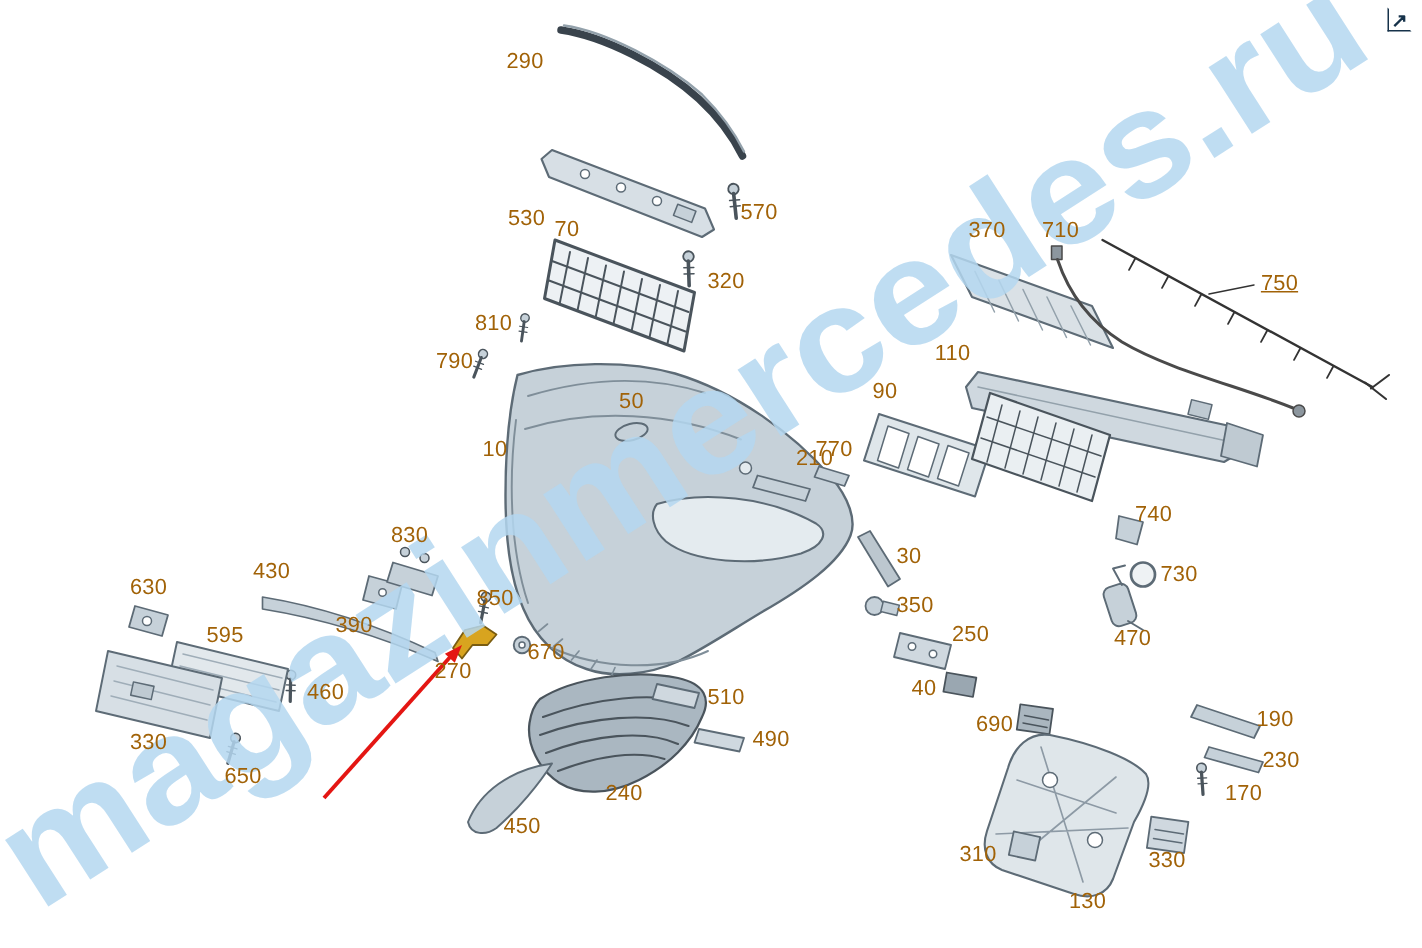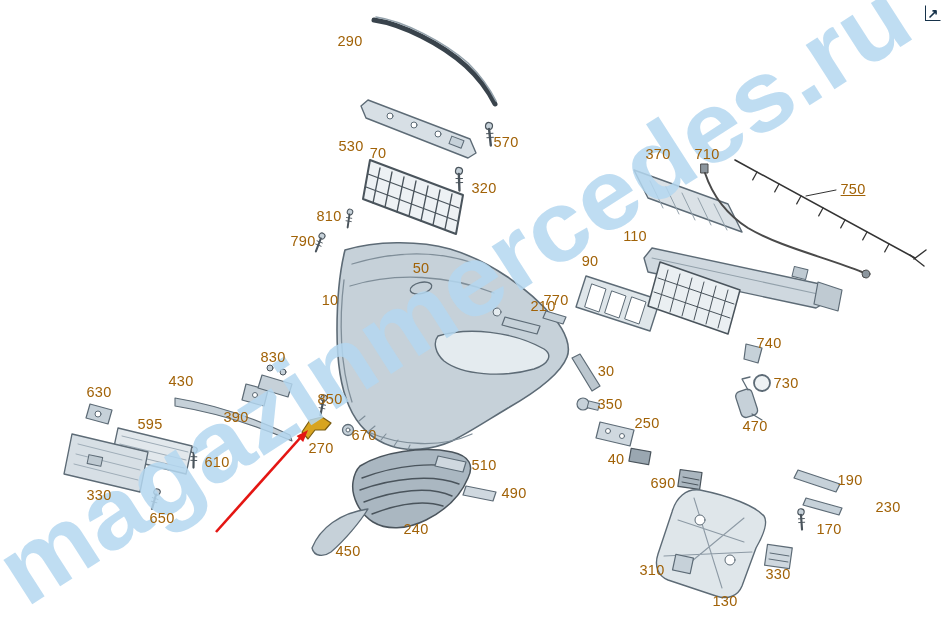--- a/index.html
+++ b/index.html
@@ -251,38 +251,38 @@
     <span class="part-label" style="left: 330px; top: 300px;">10</span>
     <span class="part-label" style="left: 519px; top: 306px; margin-left: 24px;">210</span>
     <span class="part-label" style="left: 556px; top: 300px;">770</span>
     <span class="part-label" style="left: 273px; top: 357px;">830</span>
     <span class="part-label" style="left: 236px; top: 375px; margin-top: 42px;">390</span>
     <span class="part-label" style="left: 181px; top: 381px;">430</span>
     <span class="part-label" style="left: 99px; top: 392px;">630</span>
     <span class="part-label" style="left: 316px; top: 399px; padding-left: 28px;">850</span>
     <span class="part-label" style="left: 150px; top: 424px;">595</span>
     <span class="part-label" style="left: 364px; top: 435px;">670</span>
-    <span class="part-label" style="left: 321px; top: 448px; text-align: right;">270</span>
-    <span class="part-label" style="left: 217px; top: 462px;">610</span>
+    <span class="part-label" style="left: 302px; top: 448px; text-align: right;">270</span>
+    <span class="part-label" style="left: 217px; top: 462px;">460</span>
     <span class="part-label" style="left: 99px; top: 495px;">330</span>
     <span class="part-label" style="left: 162px; top: 518px;">650</span>
     <span class="part-label" style="left: 484px; top: 465px;">510</span>
     <span class="part-label" style="left: 514px; top: 493px;">490</span>
     <span class="part-label" style="left: 416px; top: 529px;">240</span>
     <span class="part-label" style="left: 348px; top: 551px;">450</span>
     <span class="part-label" style="left: 606px; top: 371px;">30</span>
     <span class="part-label" style="left: 610px; top: 404px;">350</span>
     <span class="part-label" style="left: 647px; top: 423px;">250</span>
     <span class="part-label" style="left: 616px; top: 459px;">40</span>
     <span class="part-label" style="left: 663px; top: 483px;">690</span>
     <span class="part-label" style="left: 769px; top: 343px;">740</span>
     <span class="part-label" style="left: 786px; top: 383px;">730</span>
     <span class="part-label" style="left: 755px; top: 426px;">470</span>
     <span class="part-label" style="left: 850px; top: 480px;">190</span>
-    <span class="part-label" style="left: 888px; top: 507px;">230</span>
+    <span class="part-label" style="left: 854px; top: 507px;">230</span>
     <span class="part-label" style="left: 829px; top: 529px;">170</span>
     <span class="part-label" style="left: 652px; top: 570px;">310</span>
     <span class="part-label" style="left: 778px; top: 574px;">330</span>
     <span class="part-label" style="left: 725px; top: 601px;">130</span>
   </div>
 
 <div class="open-icon">
   <span>↗</span>
 </div>
 

